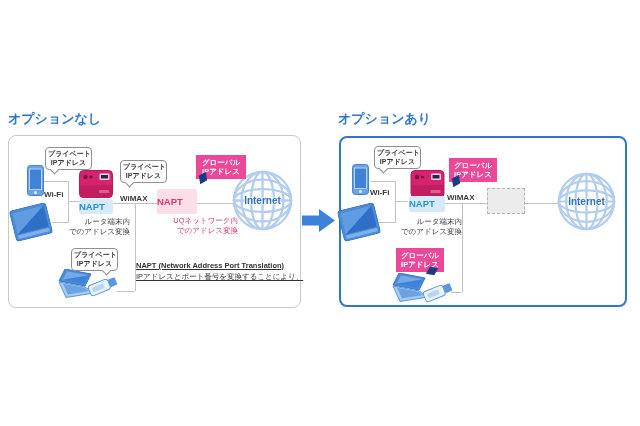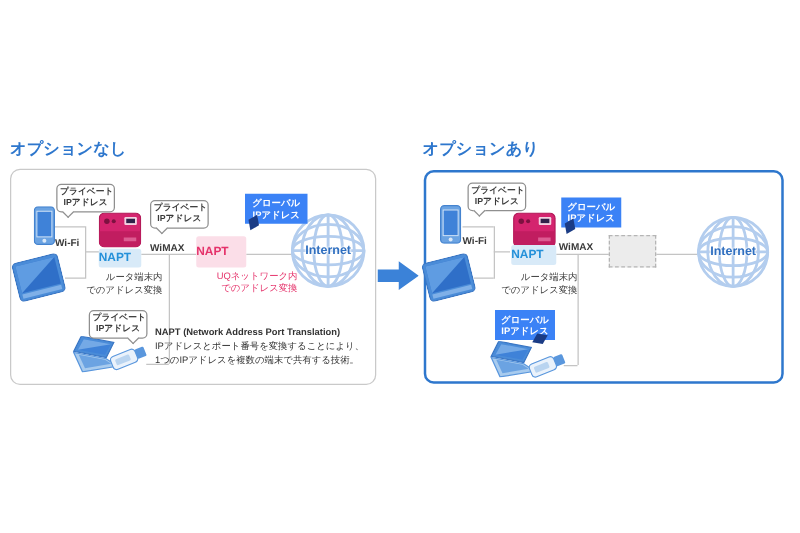--- a/index.html
+++ b/index.html
@@ -14,21 +14,21 @@
   .hline{height:1px;}
   .vline{width:1px;}
   .bubble{position:absolute;background:#fff;border:1px solid #8f8f8f;border-radius:4px;
           font-size:7px;font-weight:bold;color:#3a3a3a;text-align:center;line-height:8.5px;
           padding:2px 2px;box-sizing:border-box;z-index:5;}
   .bubble .ln{display:block;white-space:nowrap;}
   .tail{position:absolute;width:6px;height:6px;background:#fff;
         border-left:1px solid #8f8f8f;border-bottom:1px solid #8f8f8f;z-index:4;}
   .tail.bl{left:5px;bottom:-4px;transform:rotate(-45deg);}
   .tail.br{right:7px;bottom:-4px;transform:rotate(-45deg);}
-  .bubble.navy{background:#3b82f6;border:none;color:#fff;border-radius:0;
+  .bubble.navy{background:#ec4899;border:none;color:#fff;border-radius:0;
                font-size:7.5px;line-height:9px;padding:3px 3px;}
   .bubble.navy .tail{background:#1b3c85;border:none;width:8px;height:8px;}
   .bubble.navy .tail.bl{left:3px;bottom:-3px;transform:rotate(-30deg) skewX(-20deg);}
   .bubble.navy .tail.br{right:8px;bottom:-3px;transform:rotate(-60deg) skewX(20deg);}
   .small-label{position:absolute;font-size:8px;font-weight:bold;color:#3a3a3a;
                text-align:left;white-space:nowrap;}
   .naptbox{position:absolute;font-weight:bold;text-align:left;border-radius:2px;
            font-size:9.5px;box-sizing:border-box;}
   .naptbox.bluebox{background:#d8eaf8;color:#2591d9;}
   .naptbox.pinkbox{background:#fbdee8;color:#e5336b;}
@@ -160,24 +160,23 @@
   </div>
 
   <div class="abs" style="left:88px;top:274px;width:32px;height:24px;">
     <svg width="30" height="16" viewBox="0 0 30 16" style="transform:rotate(-22deg);transform-origin:center;margin-top:4px;">
       <rect x="0.5" y="2.5" width="21" height="11" rx="3" fill="#eaf2fb" stroke="#5a97dd"></rect>
       <rect x="21.5" y="4" width="7.5" height="8" rx="1" fill="#5a97dd"></rect>
       <rect x="4" y="5.5" width="12" height="5" rx="1" fill="#b9d4f0"></rect>
     </svg>
   </div>
 
-  <div class="note" style="left:124px;top:260px;width:162px;">
+  <div class="note" style="left:136px;top:260px;width:162px;text-decoration:underline;">
     <div class="h">NAPT (Network Address Port Translation)</div>
     <div class="b">IPアドレスとポート番号を変換することにより、</div>
-    <div class="b">1つのIPアドレスを複数の端末で共有する技術。</div>
   </div>
 
   <div class="abs" style="left:302px;top:208px;">
     <svg width="33" height="25" viewBox="0 0 33 25">
       <polygon points="0,7.5 17,7.5 17,1 33,12.5 17,24 17,17.5 0,17.5" fill="#3b82d8"></polygon>
     </svg>
   </div>
 
   <div class="ptitle" style="left:338px;top:110px;">オプションあり</div>
 

